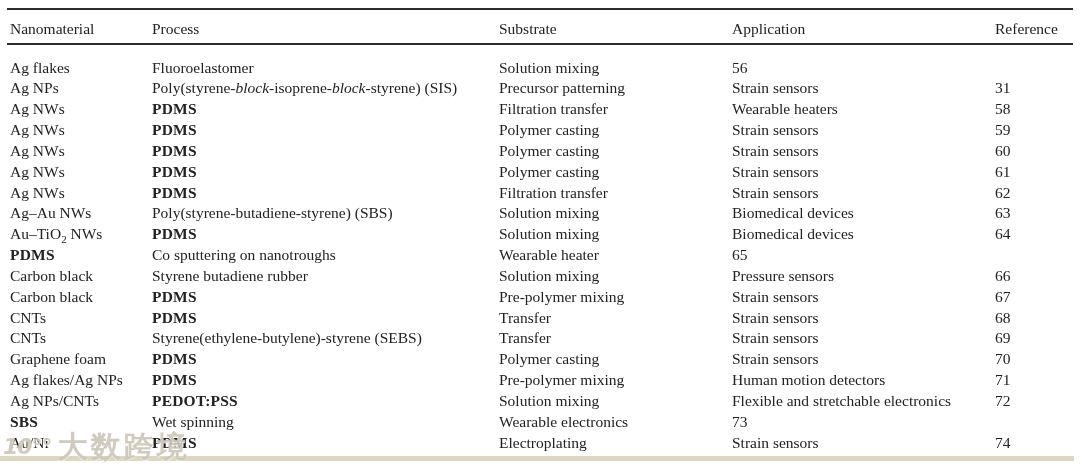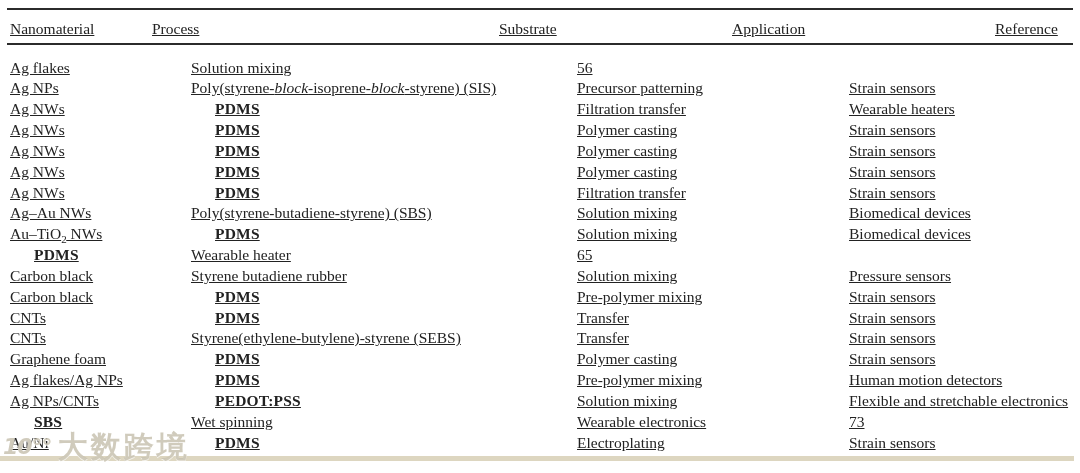--- a/index.html
+++ b/index.html
@@ -1,39 +1,39 @@
 <!DOCTYPE html>
 <html><head>
 <meta charset="utf-8">
 <style>
   html,body{margin:0;padding:0;}
   body{
     width:1080px;height:473px;background:#ffffff;position:relative;overflow:hidden;
     font-family:"Liberation Serif", serif;color:#222222;
   }
-  .table-wrap{position:absolute;left:0;top:0;width:1080px;text-decoration:underline;}
+  .table-wrap{position:absolute;left:0;top:0;width:1080px;}
   .rule{margin:0 7px;background:#2b2b2b;}
   .top-rule{margin-top:8px;height:2px;}
   .header-rule{height:1.5px;}
   .grid{
     display:grid;
     grid-template-columns:142px 347px 233px 263px auto;
     padding-left:10px;padding-right:8px;
     white-space:nowrap;
   }
   .header{padding-top:9px;padding-bottom:4px;font-size:15.5px;line-height:20px;}
   .tbody{padding:13px 8px 0 10px;}
   .row{
     display:grid;
     grid-template-columns:142px 347px 233px 263px auto;
     height:20.85px;line-height:20.85px;
-    font-size:15.5px;white-space:nowrap;gap:39px;
+    font-size:15.5px;white-space:nowrap;
   }
   .row > div{overflow:visible;}
-  .b{font-weight:700;letter-spacing:.2px;margin-left:24px;}
+  .b{font-weight:700;letter-spacing:.2px;}
   i{font-style:italic;}
   sub{font-size:11px;line-height:0;}
   .bottom-bar{
     position:absolute;left:0;top:456px;width:1074px;height:5px;
     background:#ddd6c0;
   }
   .watermark{
     position:absolute;left:3px;top:433px;
     font-family:"DejaVu Sans", sans-serif;
     font-weight:700;
@@ -58,20 +58,21 @@
     <div>Substrate</div>
     <div>Application</div>
     <div>Reference</div>
   </div>
 
   <div class="rule header-rule"></div>
 
   <div class="tbody">
       <div class="row">
         <div>Ag flakes</div>
+        <div>Fluoroelastomer</div>
         <div>Solution mixing</div>
         <div>56</div>
       </div>
       <div class="row">
         <div>Ag NPs</div>
         <div>Poly(styrene-<i>block</i>-isoprene-<i>block</i>-styrene) (SIS)</div>
         <div>Precursor patterning</div>
         <div>Strain sensors</div>
         <div>31</div>
       </div>
@@ -119,20 +120,21 @@
       </div>
       <div class="row">
         <div>Au–TiO<sub>2</sub> NWs</div>
         <div class="b">PDMS</div>
         <div>Solution mixing</div>
         <div>Biomedical devices</div>
         <div>64</div>
       </div>
       <div class="row">
         <div class="b">PDMS</div>
+        <div>Co sputtering on nanotroughs</div>
         <div>Wearable heater</div>
         <div>65</div>
       </div>
       <div class="row">
         <div>Carbon black</div>
         <div>Styrene butadiene rubber</div>
         <div>Solution mixing</div>
         <div>Pressure sensors</div>
         <div>66</div>
       </div>

